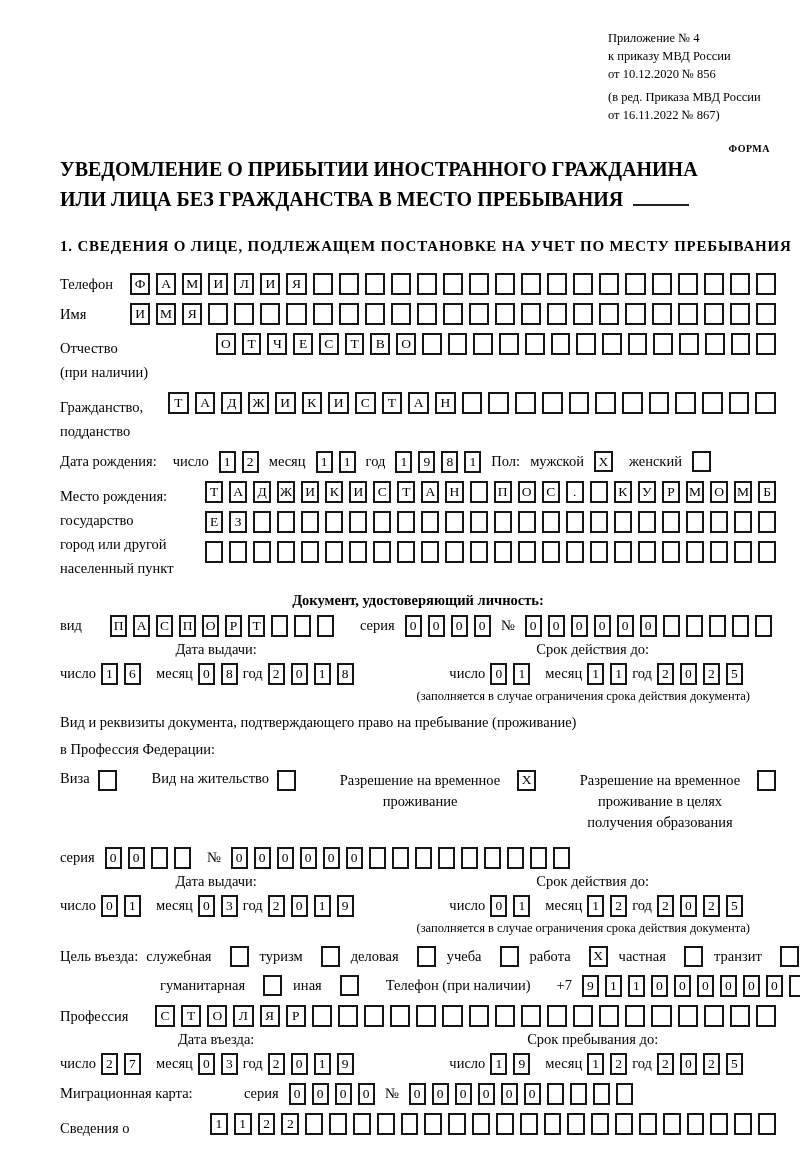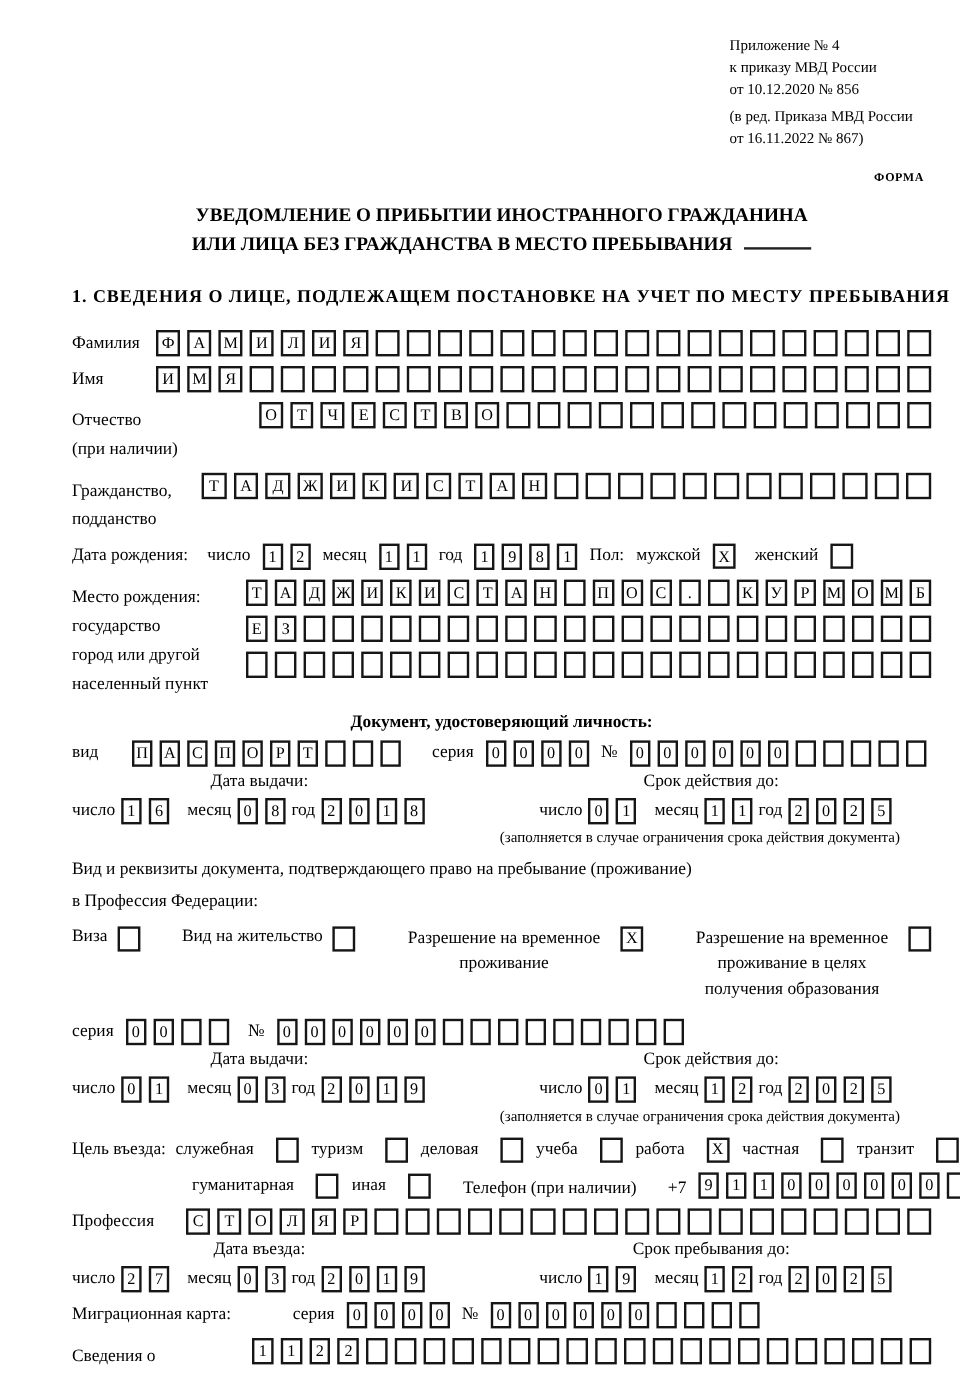--- a/index.html
+++ b/index.html
@@ -9,21 +9,21 @@
     font-family:"Liberation Serif","DejaVu Serif",serif;
     overflow:hidden;
   }
   .page { padding:30px 24px 0 60px; width:800px; }
 
   
   .meta { margin-left:548px; font-size:12.5px; line-height:1.42; }
   .meta .g { margin-top:6px; }
   .forma { text-align:right; font-weight:bold; font-size:10px; margin-top:18px; padding-right:6px; letter-spacing:.5px; }
 
-  .title { text-align:center; font-weight:bold; font-size:16px; line-height:1.5; margin-top:14px; }
+  .title { font-weight:bold; font-size:20px; line-height:1.5; }
   .title .ul { display:inline-block; width:56px; border-bottom:2px solid #222; margin-left:10px; height:14px; }
 
   .sec1 { font-weight:bold; font-size:15px; margin-top:24px; white-space:nowrap; letter-spacing:.8px; }
 
   .frow { display:flex; align-items:flex-start; margin-top:8px; font-size:14.5px; }
   .flabel { flex-shrink:0; padding-top:3px; }
 
   .cells { display:flex; gap:6px; flex:1; min-width:0; }
   .cell {
     flex:1; height:22px; border:2px solid #161616; background:#fff;
@@ -79,21 +79,21 @@
   <div class="forma">ФОРМА</div>
 
   <div class="title">
     <div>УВЕДОМЛЕНИЕ О ПРИБЫТИИ ИНОСТРАННОГО ГРАЖДАНИНА</div>
     <div><span>ИЛИ ЛИЦА БЕЗ ГРАЖДАНСТВА В МЕСТО ПРЕБЫВАНИЯ</span><span class="ul"></span></div>
   </div>
 
   <div class="sec1">1. СВЕДЕНИЯ О ЛИЦЕ, ПОДЛЕЖАЩЕМ ПОСТАНОВКЕ НА УЧЕТ ПО МЕСТУ ПРЕБЫВАНИЯ</div>
 
   <div class="frow" style="margin-top:18px;">
-    <div class="flabel w70">Фамилия</div>
+    <div class="flabel w70">Телефон</div>
     <div class="cells">
         <div class="cell">Ф</div>
         <div class="cell">А</div>
         <div class="cell">М</div>
         <div class="cell">И</div>
         <div class="cell">Л</div>
         <div class="cell">И</div>
         <div class="cell">Я</div>
         <div class="cell"></div>
         <div class="cell"></div>
@@ -535,21 +535,21 @@
     <span class="popt">
         <span>частная</span>
         <span class="cb"></span>
       </span>
     <span class="popt">
         <span>транзит</span>
         <span class="cb"></span>
       </span>
   </div>
 
-  <div class="frow" style="align-items:flex-end; margin-left:100px; white-space:nowrap;">
+  <div class="frow" style="align-items:center; margin-left:100px; white-space:nowrap;">
     <span class="popt">
         <span>гуманитарная</span>
         <span class="cb"></span>
       </span>
     <span class="popt">
         <span>иная</span>
         <span class="cb"></span>
       </span>
     <span class="sp-m">Телефон (при наличии)</span>
     <span class="sp-l">+7</span>

